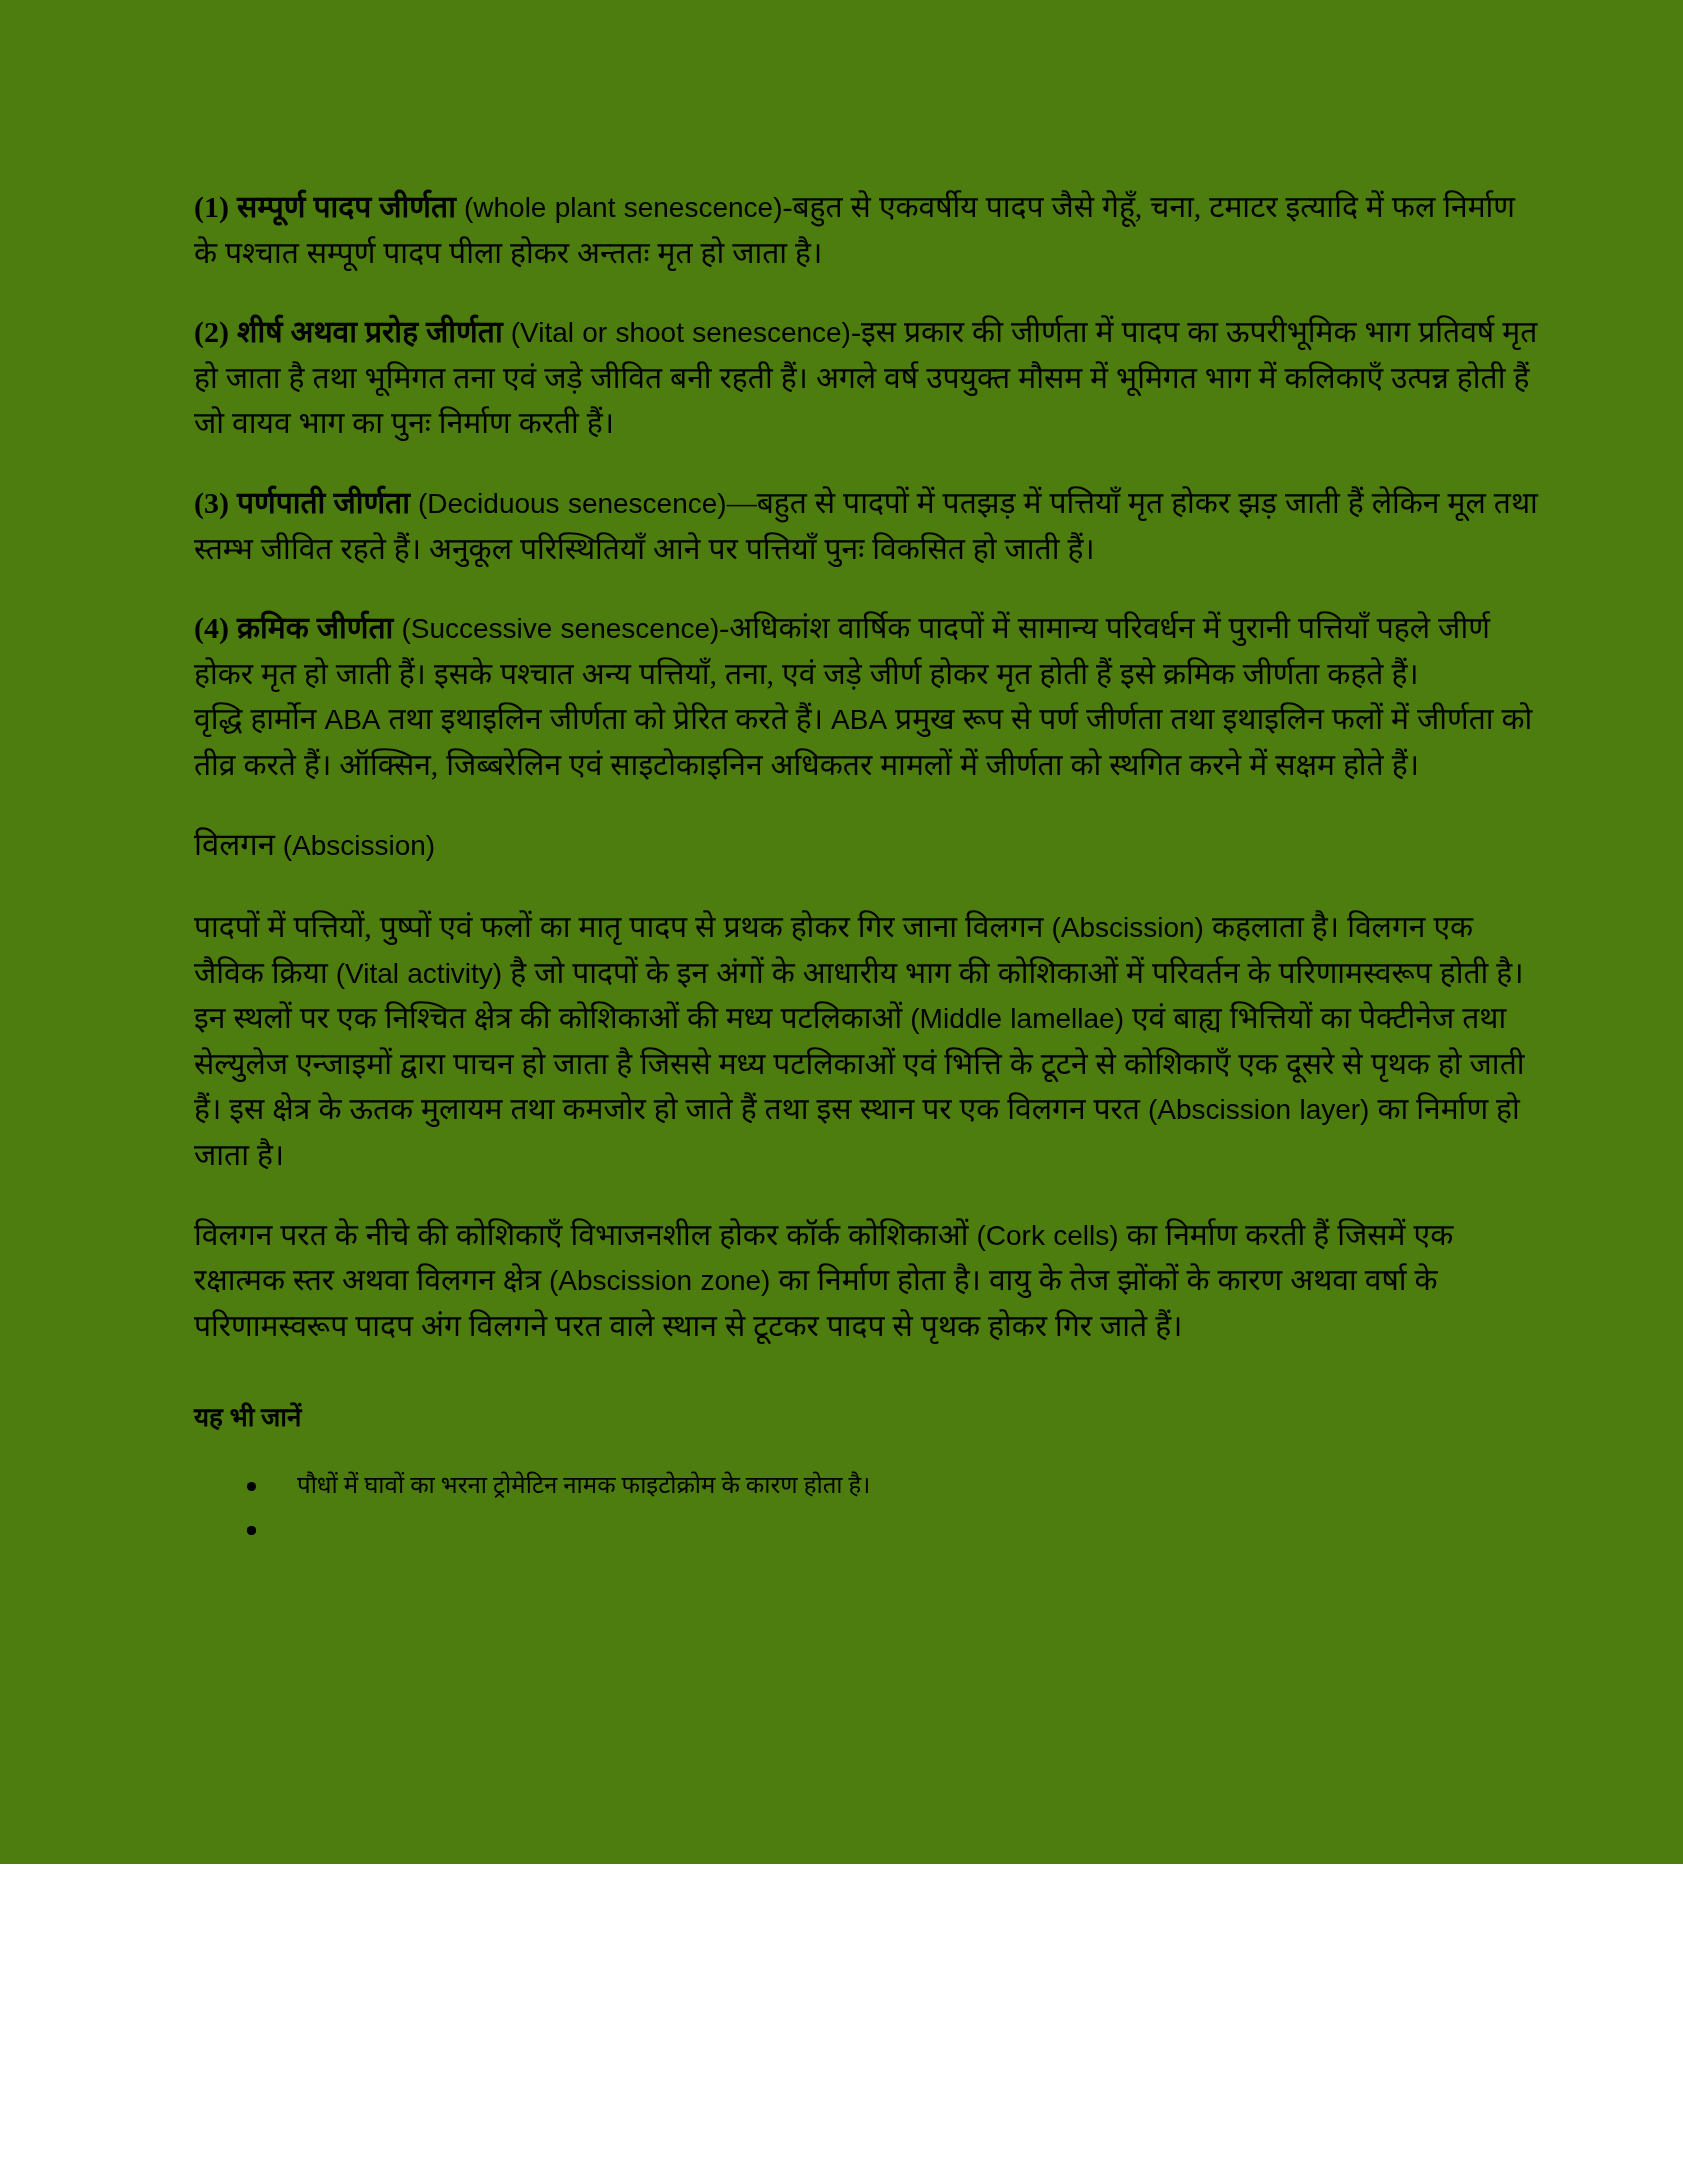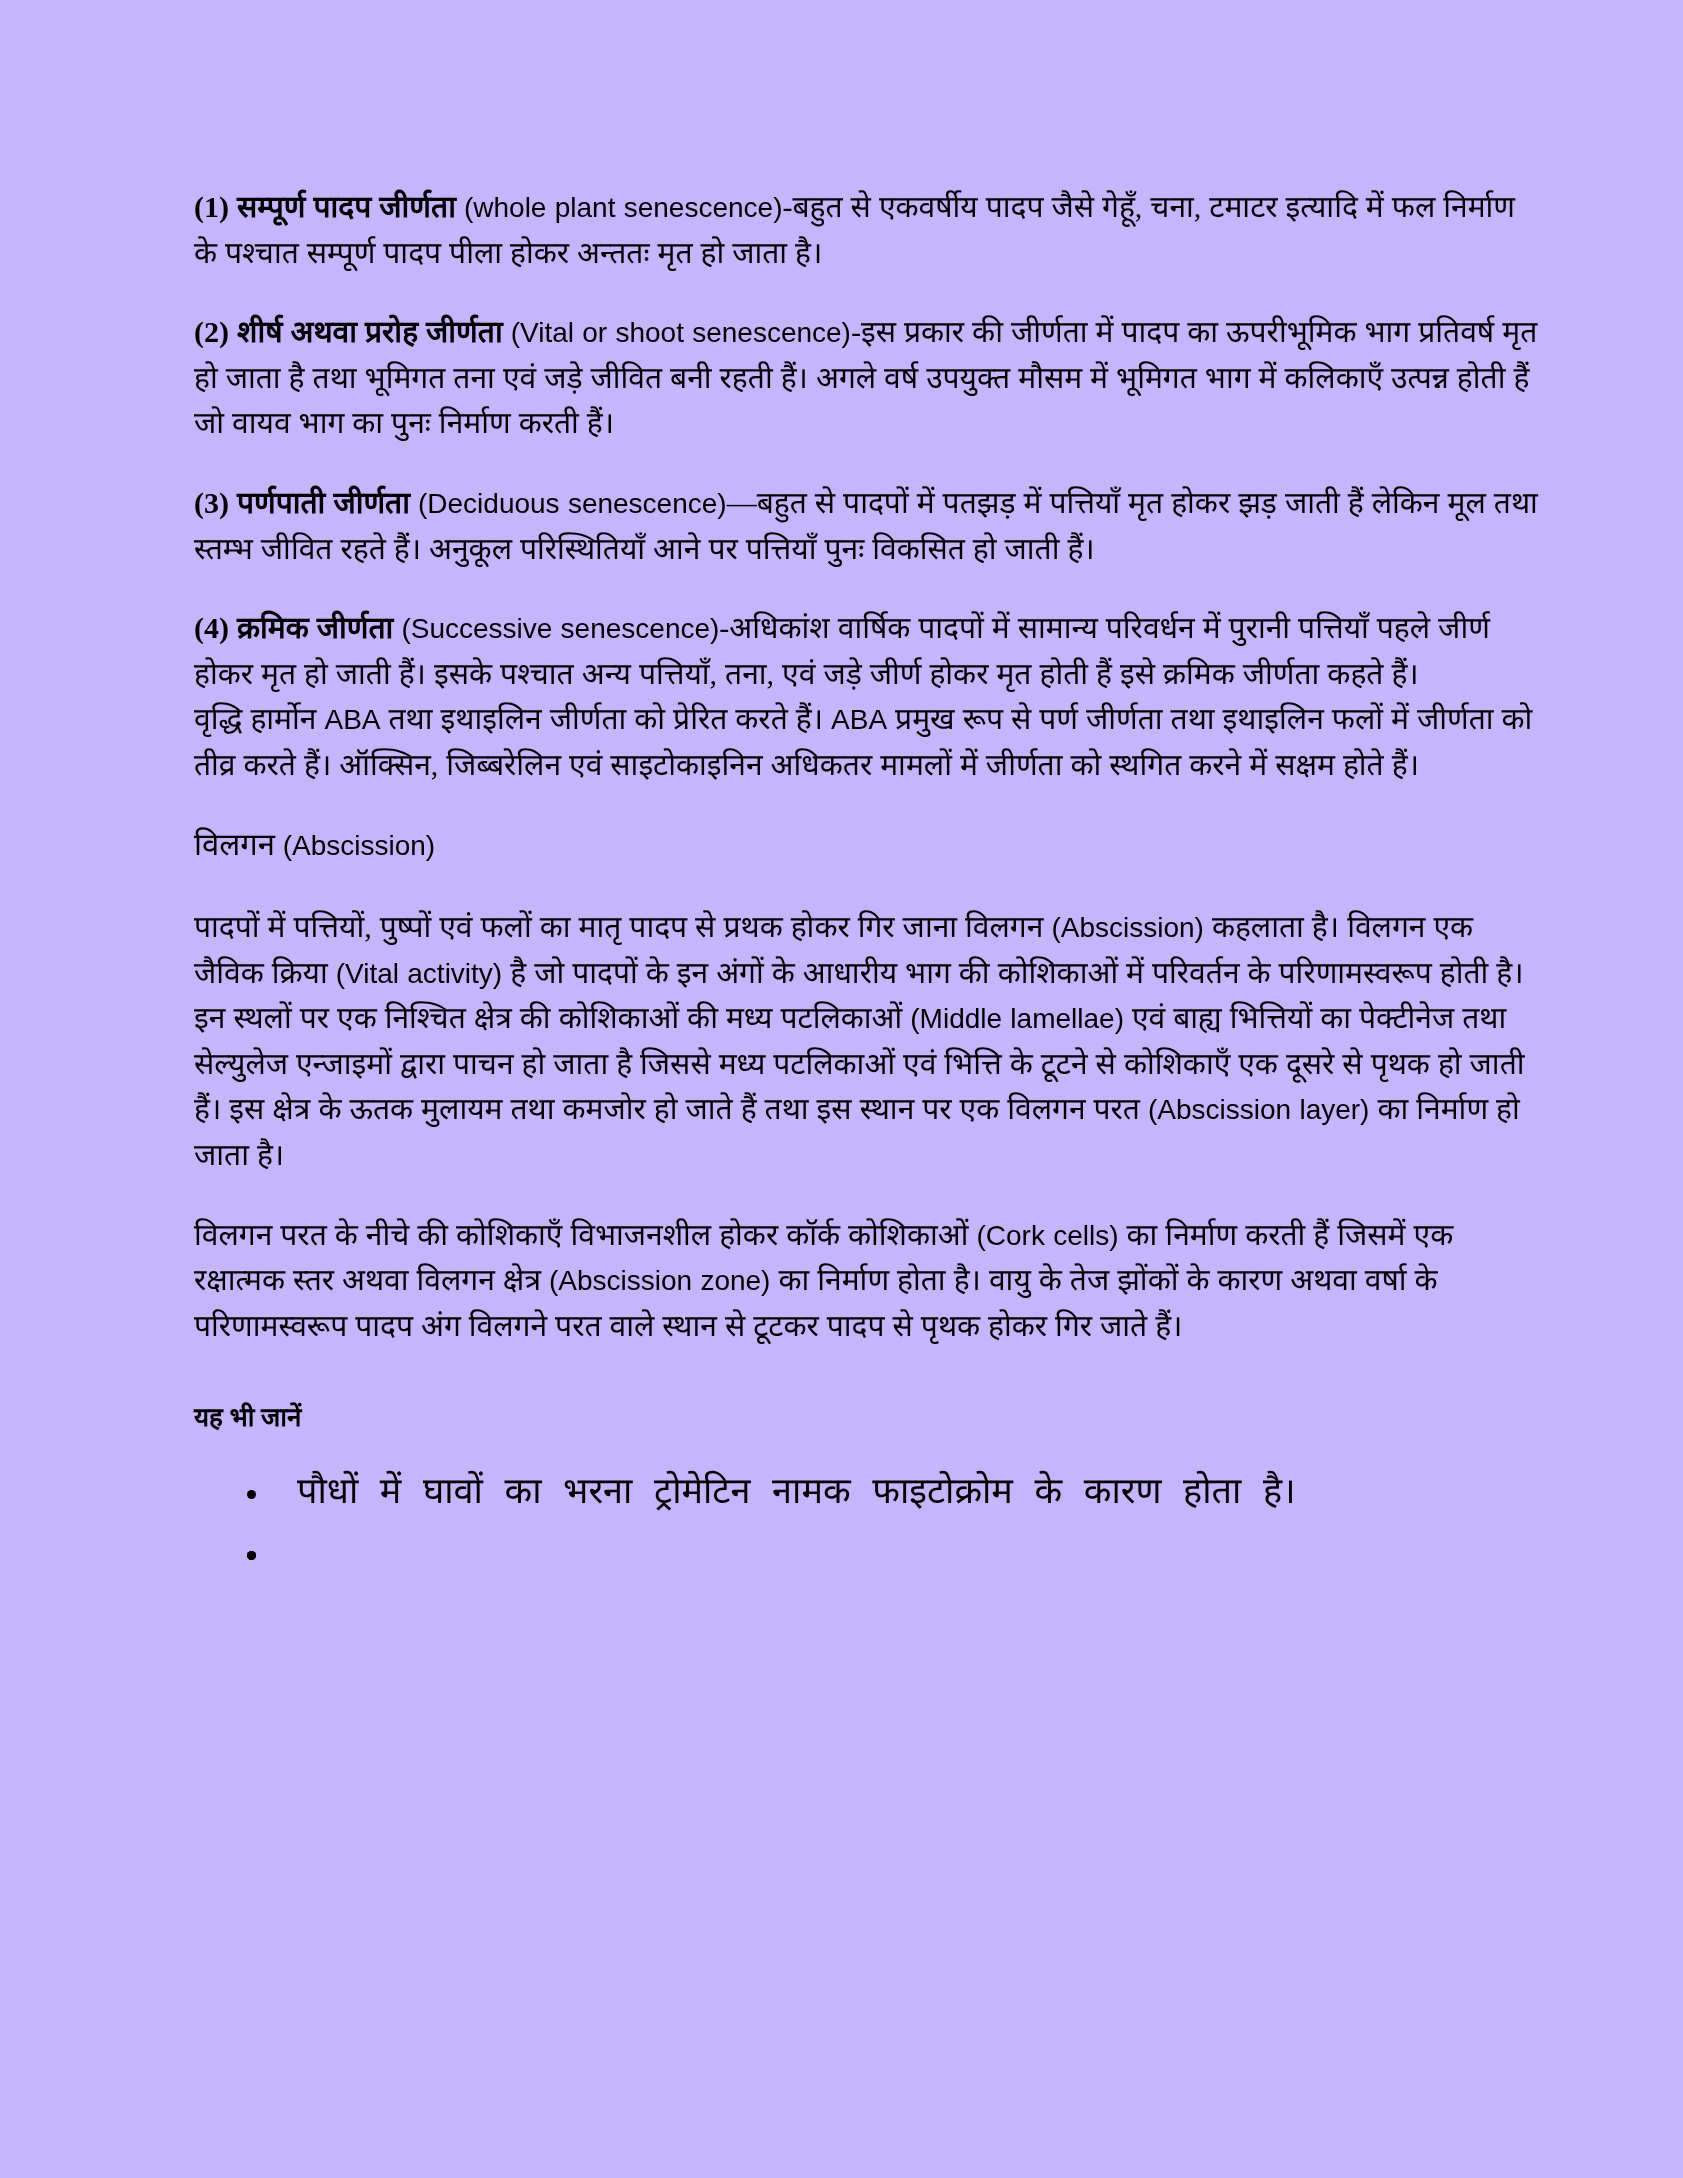--- a/index.html
+++ b/index.html
@@ -12,23 +12,23 @@
     width: 1683px;
     height: 2178px;
     font-family: "Liberation Serif", "DejaVu Serif", serif;
     color: #000000;
     -webkit-font-smoothing: antialiased;
   }
   .page {
     position: relative;
     box-sizing: border-box;
     width: 1683px;
-    height: 2178px;
+    height: 1864px;
     padding: 184px 149px 8px 194px;
-    background: #c4b5fd;
+    background: #4d7c0f;
   }
   .content {
     width: 1346px;
   }
   .para {
     font-size: 30px;
     line-height: 1.52;
     text-align: left;
     margin: 0 0 34px 0;
     word-spacing: 0.5px;
@@ -62,25 +62,24 @@
     line-height: 1.5;
     margin: 50px 0 30px 0;
   }
   ul.notes-list {
     list-style: none;
     margin: 0;
     padding: 0;
   }
   ul.notes-list li {
     position: relative;
-    font-size: 36px;
+    font-size: 24px;
     line-height: 1.52;
     padding-left: 103px;
     margin-bottom: 7px;
-    font-family: Liberation Mono, monospace;
   }
   ul.notes-list li .bullet-dot {
     position: absolute;
     left: 53px;
     top: 0.62em;
     width: 9px;
     height: 9px;
     background: #000;
     border-radius: 50%;
   }

